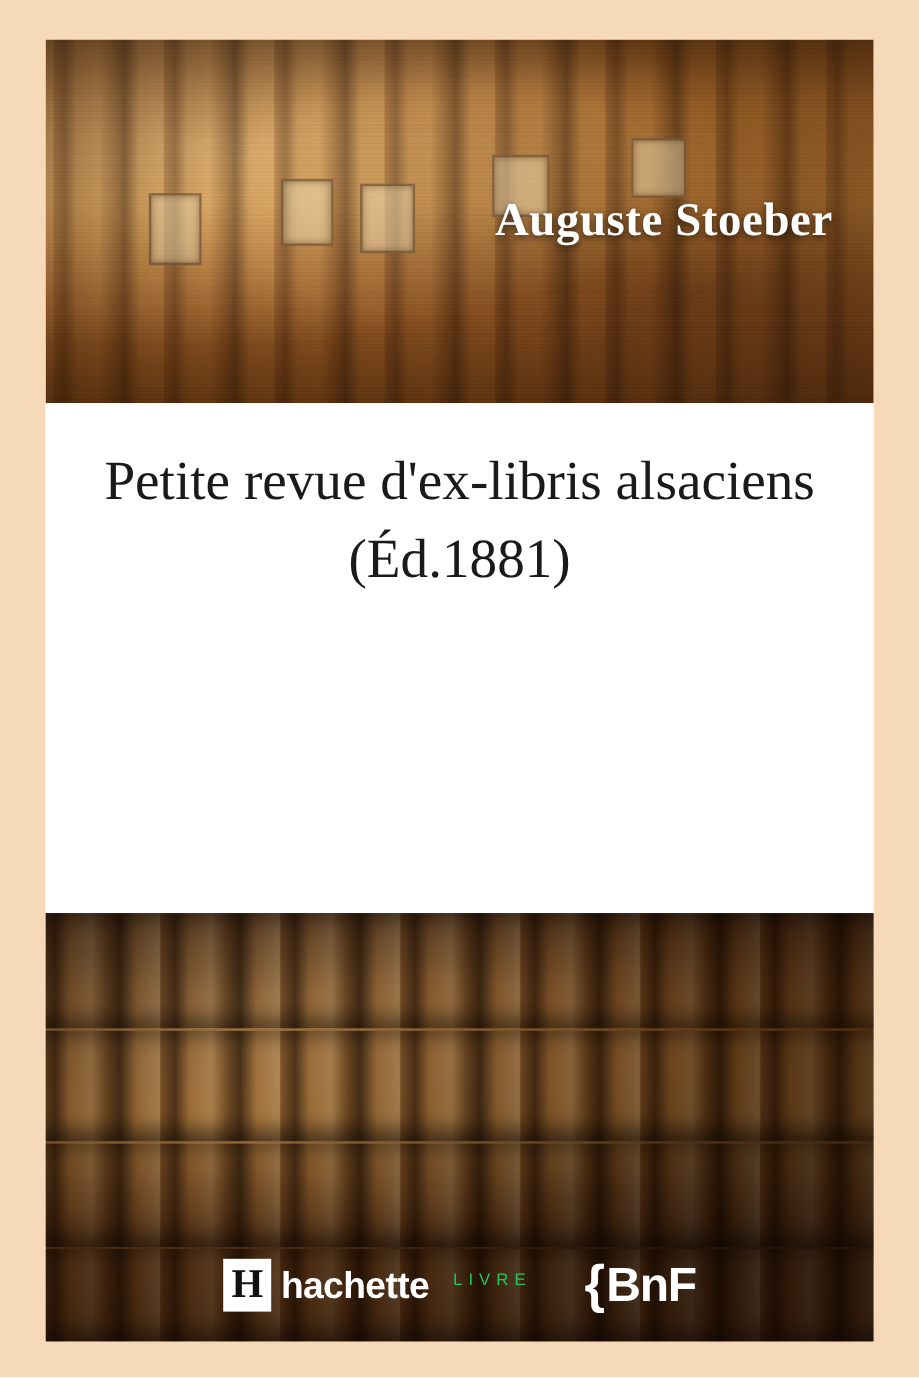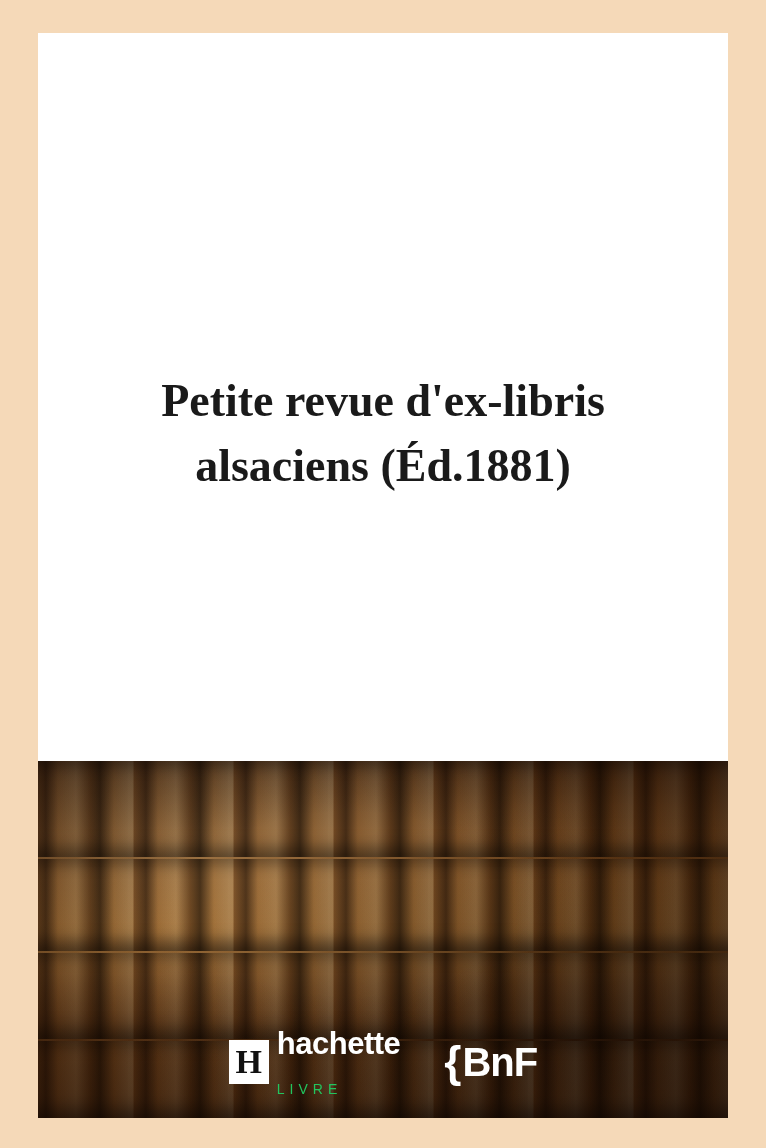--- a/index.html
+++ b/index.html
@@ -117,21 +117,20 @@
     left: 0;
     top: 32px;
     width: 690px;
     text-align: center;
     font-family: "Liberation Serif", serif;
     font-size: 46px;
     line-height: 1.42;
     color: #1a1a1a;
     padding: 0 36px;
     box-sizing: border-box;
-    font-weight: bold;
   }
 
   
   .bottom-photo {
     position: absolute;
     left: 0;
     top: 728px;
     width: 690px;
     height: 357px;
     overflow: hidden;
@@ -192,21 +191,21 @@
     background: #ffffff;
     color: #111;
     font-family: "Liberation Serif", serif;
     font-weight: bold;
     font-size: 34px;
     line-height: 44px;
     text-align: center;
   }
   .hachette-words {
     display: flex;
-    flex-direction: column;
+    flex-direction: row;
     line-height: 1;
     gap: 20px;
   }
   .hachette-name {
     color: #ffffff;
     font-family: "Liberation Sans", sans-serif;
     font-weight: bold;
     font-size: 31px;
     letter-spacing: -0.5px;
   }
@@ -230,20 +229,32 @@
     font-size: 44px;
     margin-right: 2px;
   }
 </style>
 </head>
 <body>
 
 <div class="cover">
   <div class="page">
 
+    <div class="top-photo">
+      <div class="base"></div>
+      <div class="spines"></div>
+      <div class="grain"></div>
+      <div class="plaque" style="left:86px; top:128px; width:40px; height:56px;"></div>
+      <div class="plaque" style="left:196px; top:116px; width:40px; height:52px;"></div>
+      <div class="plaque" style="left:262px; top:120px; width:42px; height:54px;"></div>
+      <div class="plaque" style="left:372px; top:96px; width:44px; height:48px;"></div>
+      <div class="plaque" style="left:488px; top:82px; width:42px; height:46px;"></div>
+      <div class="vignette"></div>
+      <div class="author">Auguste Stoeber</div>
+    </div>
 
     <div class="white-mid">
       <div class="title">Petite revue d'ex-libris alsaciens (Éd.1881)</div>
     </div>
 
     <div class="bottom-photo">
       <div class="base"></div>
       <div class="shelf-row" style="top:0px; height:96px;"></div>
       <div class="shelf-row" style="top:98px; height:92px;"></div>
       <div class="shelf-row" style="top:192px; height:86px;"></div>

